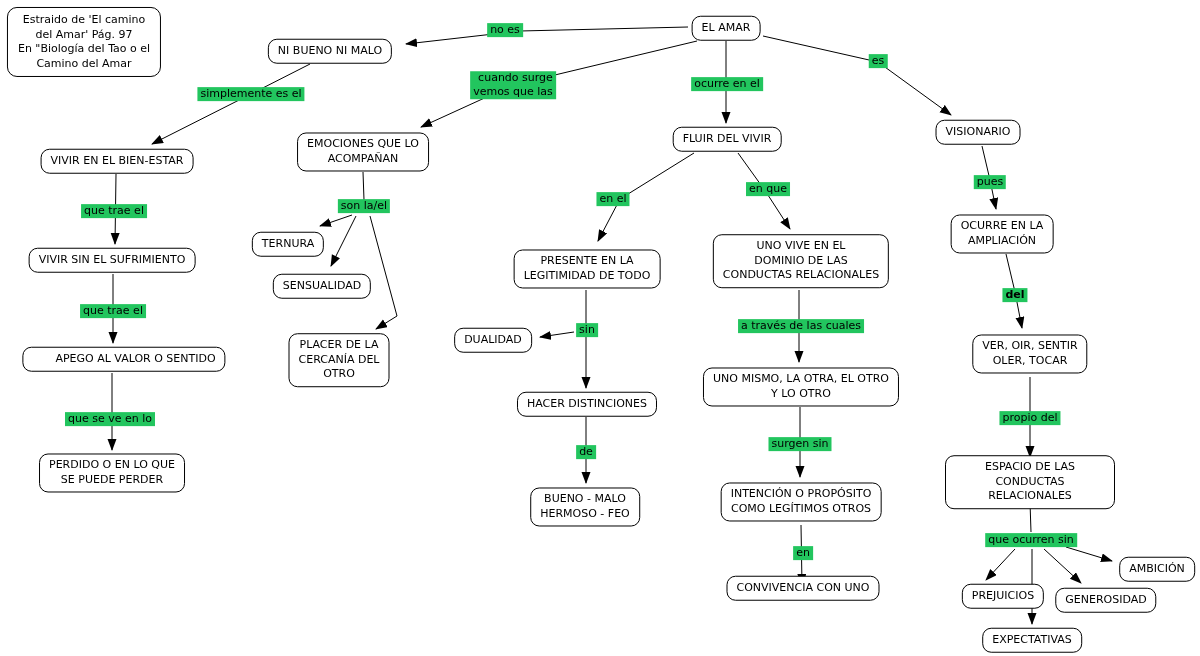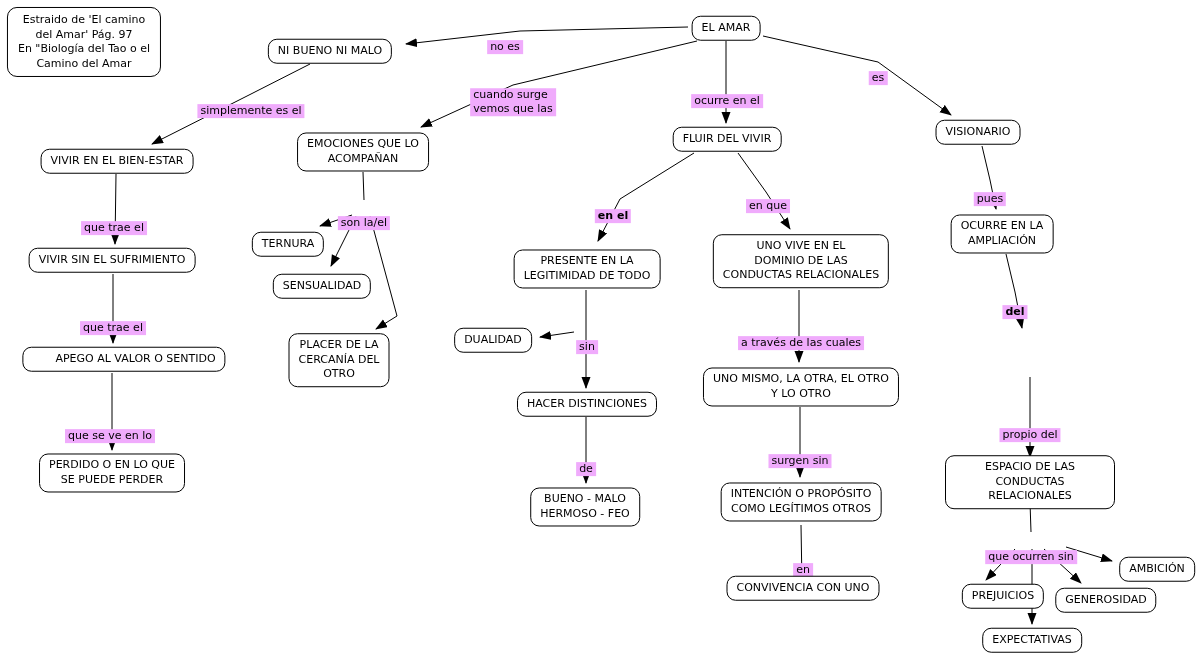--- a/index.html
+++ b/index.html
@@ -22,27 +22,26 @@
     font-size:11px;
     line-height:1.32;
     text-align:center;
     white-space:pre-line;
     box-sizing:border-box;
   }
   .note{border-radius:10px;padding:5px 10px;}
   .link-label{
     position:absolute;
     transform:translate(-50%,-50%);
-    background:#f0abfc;
+    background:#22c55e;
     padding:0 3px;
     font-size:11px;
     line-height:1.25;
-    text-align:left;
+    text-align:right;
     white-space:pre-line;
-    margin-top:17px;
   }
 </style>
 </head>
 <body>
 
 <div class="canvas">
 
   <svg class="links" viewBox="0 0 1200 656" xmlns="http://www.w3.org/2000/svg">
     <defs>
       <marker id="arw" markerUnits="userSpaceOnUse" markerWidth="13" markerHeight="10" refX="11" refY="4.5" orient="auto">
@@ -84,21 +83,21 @@
   <div class="link-label" style="left:505px;top:30px;">no es</div>
   <div class="link-label" style="left:251px;top:94px;">simplemente es el</div>
   <div class="link-label" style="left:513px;top:85px;">cuando surge
 vemos que las</div>
   <div class="link-label" style="left:727px;top:84px;">ocurre en el</div>
   <div class="link-label" style="left:878px;top:61px;">es</div>
   <div class="link-label" style="left:114px;top:211px;">que trae el</div>
   <div class="link-label" style="left:113px;top:311px;">que trae el</div>
   <div class="link-label" style="left:110px;top:419px;">que se ve en lo</div>
   <div class="link-label" style="left:364px;top:206px;">son la/el</div>
-  <div class="link-label" style="left:613px;top:199px;font-weight:bold;">en el</div>
+  <div class="link-label" style="left:613px;top:199px;">en el</div>
   <div class="link-label" style="left:768px;top:189px;">en que</div>
   <div class="link-label" style="left:587px;top:330px;">sin</div>
   <div class="link-label" style="left:586px;top:452px;">de</div>
   <div class="link-label" style="left:801px;top:326px;">a través de las cuales</div>
   <div class="link-label" style="left:800px;top:444px;">surgen sin</div>
   <div class="link-label" style="left:803px;top:553px;">en</div>
   <div class="link-label" style="left:990px;top:182px;">pues</div>
   <div class="link-label" style="left:1015px;top:295px;font-weight:bold;">del</div>
   <div class="link-label" style="left:1030px;top:418px;">propio del</div>
   <div class="link-label" style="left:1031px;top:540px;">que ocurren sin</div>
@@ -122,20 +121,22 @@
 OTRO</div>
   <div class="node" style="left:1002px;top:234px;">OCURRE EN LA
 AMPLIACIÓN</div>
   <div class="node" style="left:587px;top:269px;">PRESENTE EN LA
 LEGITIMIDAD DE TODO</div>
   <div class="node" style="left:801px;top:261px;">UNO VIVE EN EL
 DOMINIO DE LAS
 CONDUCTAS RELACIONALES</div>
   <div class="node" style="left:124px;top:359px;padding-left:32px;">APEGO AL VALOR O SENTIDO</div>
   <div class="node" style="left:493px;top:340px;">DUALIDAD</div>
+  <div class="node" style="left:1030px;top:354px;">VER, OIR, SENTIR
+OLER, TOCAR</div>
   <div class="node" style="left:587px;top:404px;">HACER DISTINCIONES</div>
   <div class="node" style="left:801px;top:387px;">UNO MISMO, LA OTRA, EL OTRO
 Y LO OTRO</div>
   <div class="node" style="left:112px;top:473px;">PERDIDO O EN LO QUE
 SE PUEDE PERDER</div>
   <div class="node" style="left:1030px;top:482px;">ESPACIO DE LAS
 CONDUCTAS RELACIONALES</div>
   <div class="node" style="left:585px;top:507px;">BUENO - MALO
 HERMOSO - FEO</div>
   <div class="node" style="left:801px;top:502px;">INTENCIÓN O PROPÓSITO

